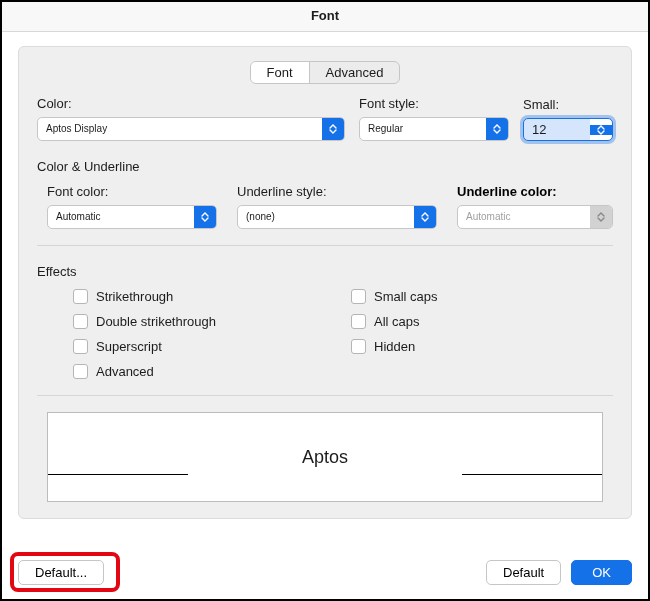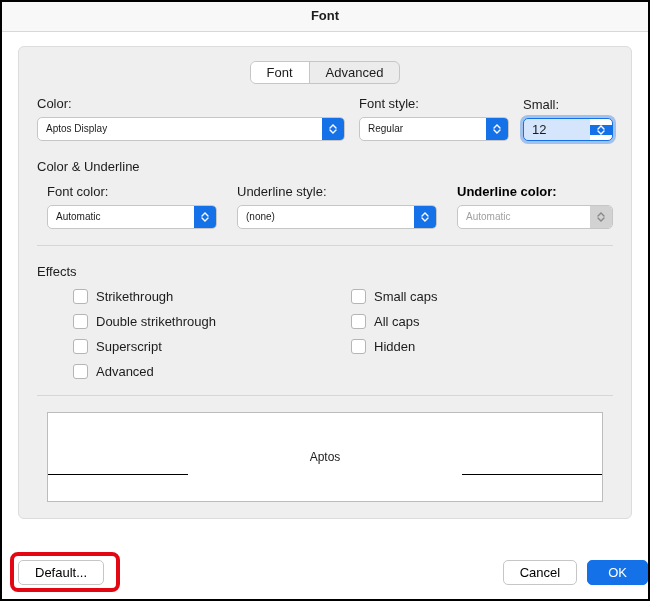--- a/index.html
+++ b/index.html
@@ -127,25 +127,25 @@
     background: #fff;
     border: 1px solid #bcbcbc;
     display: flex;
     align-items: center;
     justify-content: center;
     position: relative;
   }
   .pv-line { position: absolute; height: 1px; background: #000; width: 140px; bottom: 26px; }
   .pv-left { left: 0; }
   .pv-right { right: 0; }
-  .pv-text { font-size: 12px; }
+  .pv-text { font-size: 18px; }
 
   .footer {
     position: absolute;
-    left: 16px; right: 0; bottom: 14px;
+    left: 16px; right: 16px; bottom: 14px;
     display: flex;
     align-items: center;
   }
   .btn {
     border: 1px solid #c6c6c6;
     background: #fff;
     border-radius: 5px;
     padding: 4px 16px;
     font-size: 13px;
     cursor: pointer;
@@ -295,18 +295,18 @@
     <div class="pv-line pv-left"></div>
     <span class="pv-text">Aptos</span>
     <div class="pv-line pv-right"></div>
   </div>
 
 </div>
 
 <div class="footer">
   <button class="btn">Default...</button>
   <span class="spacer"></span>
-  <button class="btn">Cancel</button>
+  <button class="btn">Default</button>
   <span style="width:10px"></span>
   <button class="btn primary">OK</button>
 </div>
 
 <div class="highlight-red"></div>
 
 </body></html>

